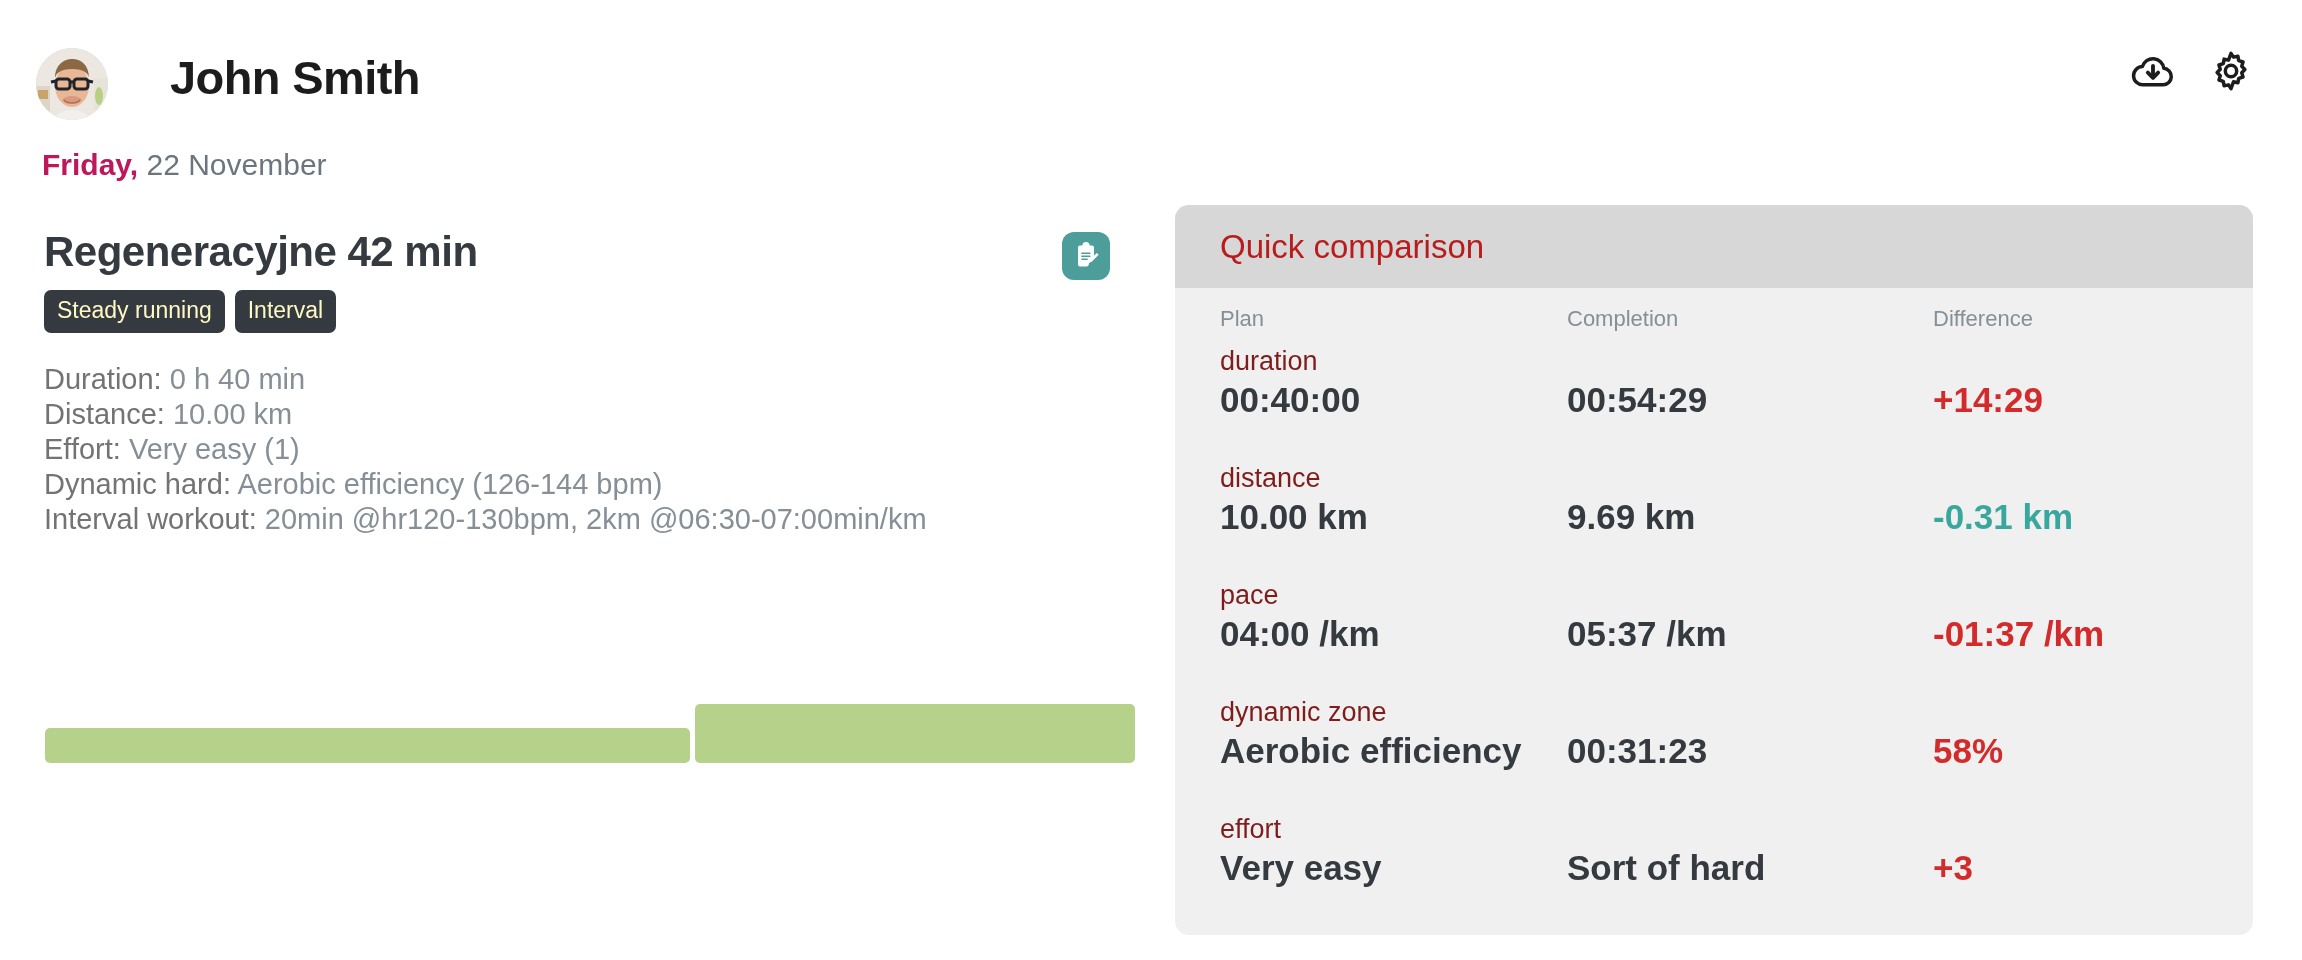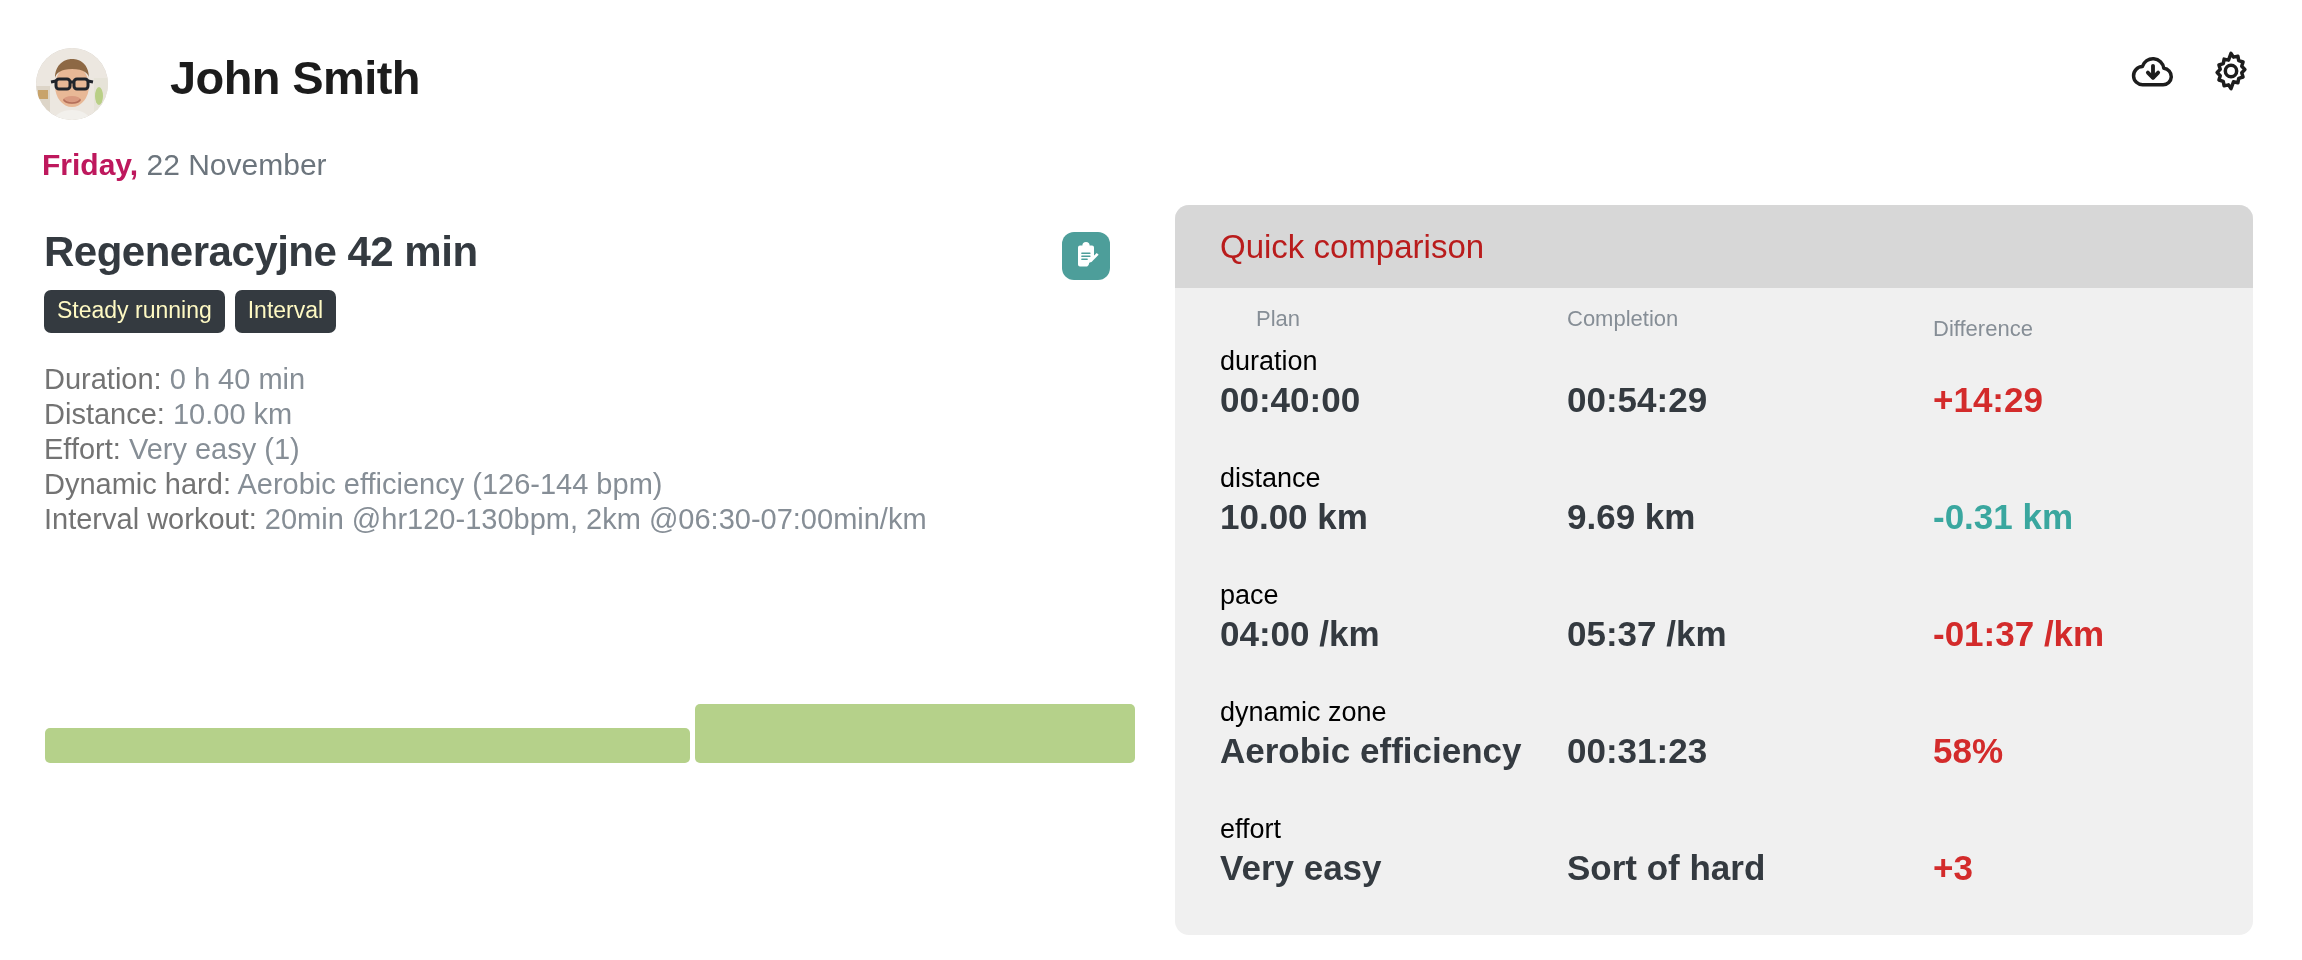--- a/index.html
+++ b/index.html
@@ -164,34 +164,34 @@
     position: relative;
     height: 58px;
   }
   .col-head {
     position: absolute;
     top: 18px;
     font-size: 22px;
     color: #868e96;
     white-space: nowrap;
   }
-  .ch-plan { left: 45px; margin-left: 36px; }
+  .ch-plan { left: 45px; }
   .ch-completion { left: 392px; }
-  .ch-difference { left: 758px; margin-top: 10px; }
+  .ch-difference { left: 758px; }
 
   .rows { position: relative; }
   .cmp-row {
     position: relative;
     height: 117px;
   }
   .cmp-label {
     position: absolute;
     left: 45px; top: 0px;
     font-size: 27px;
-    color: #000000;
+    color: #7f1d1d;
     white-space: nowrap;
   }
   .cmp-val {
     position: absolute;
     top: 34px;
     font-size: 35px;
     font-weight: bold;
     color: #343a40;
     white-space: nowrap;
   }

